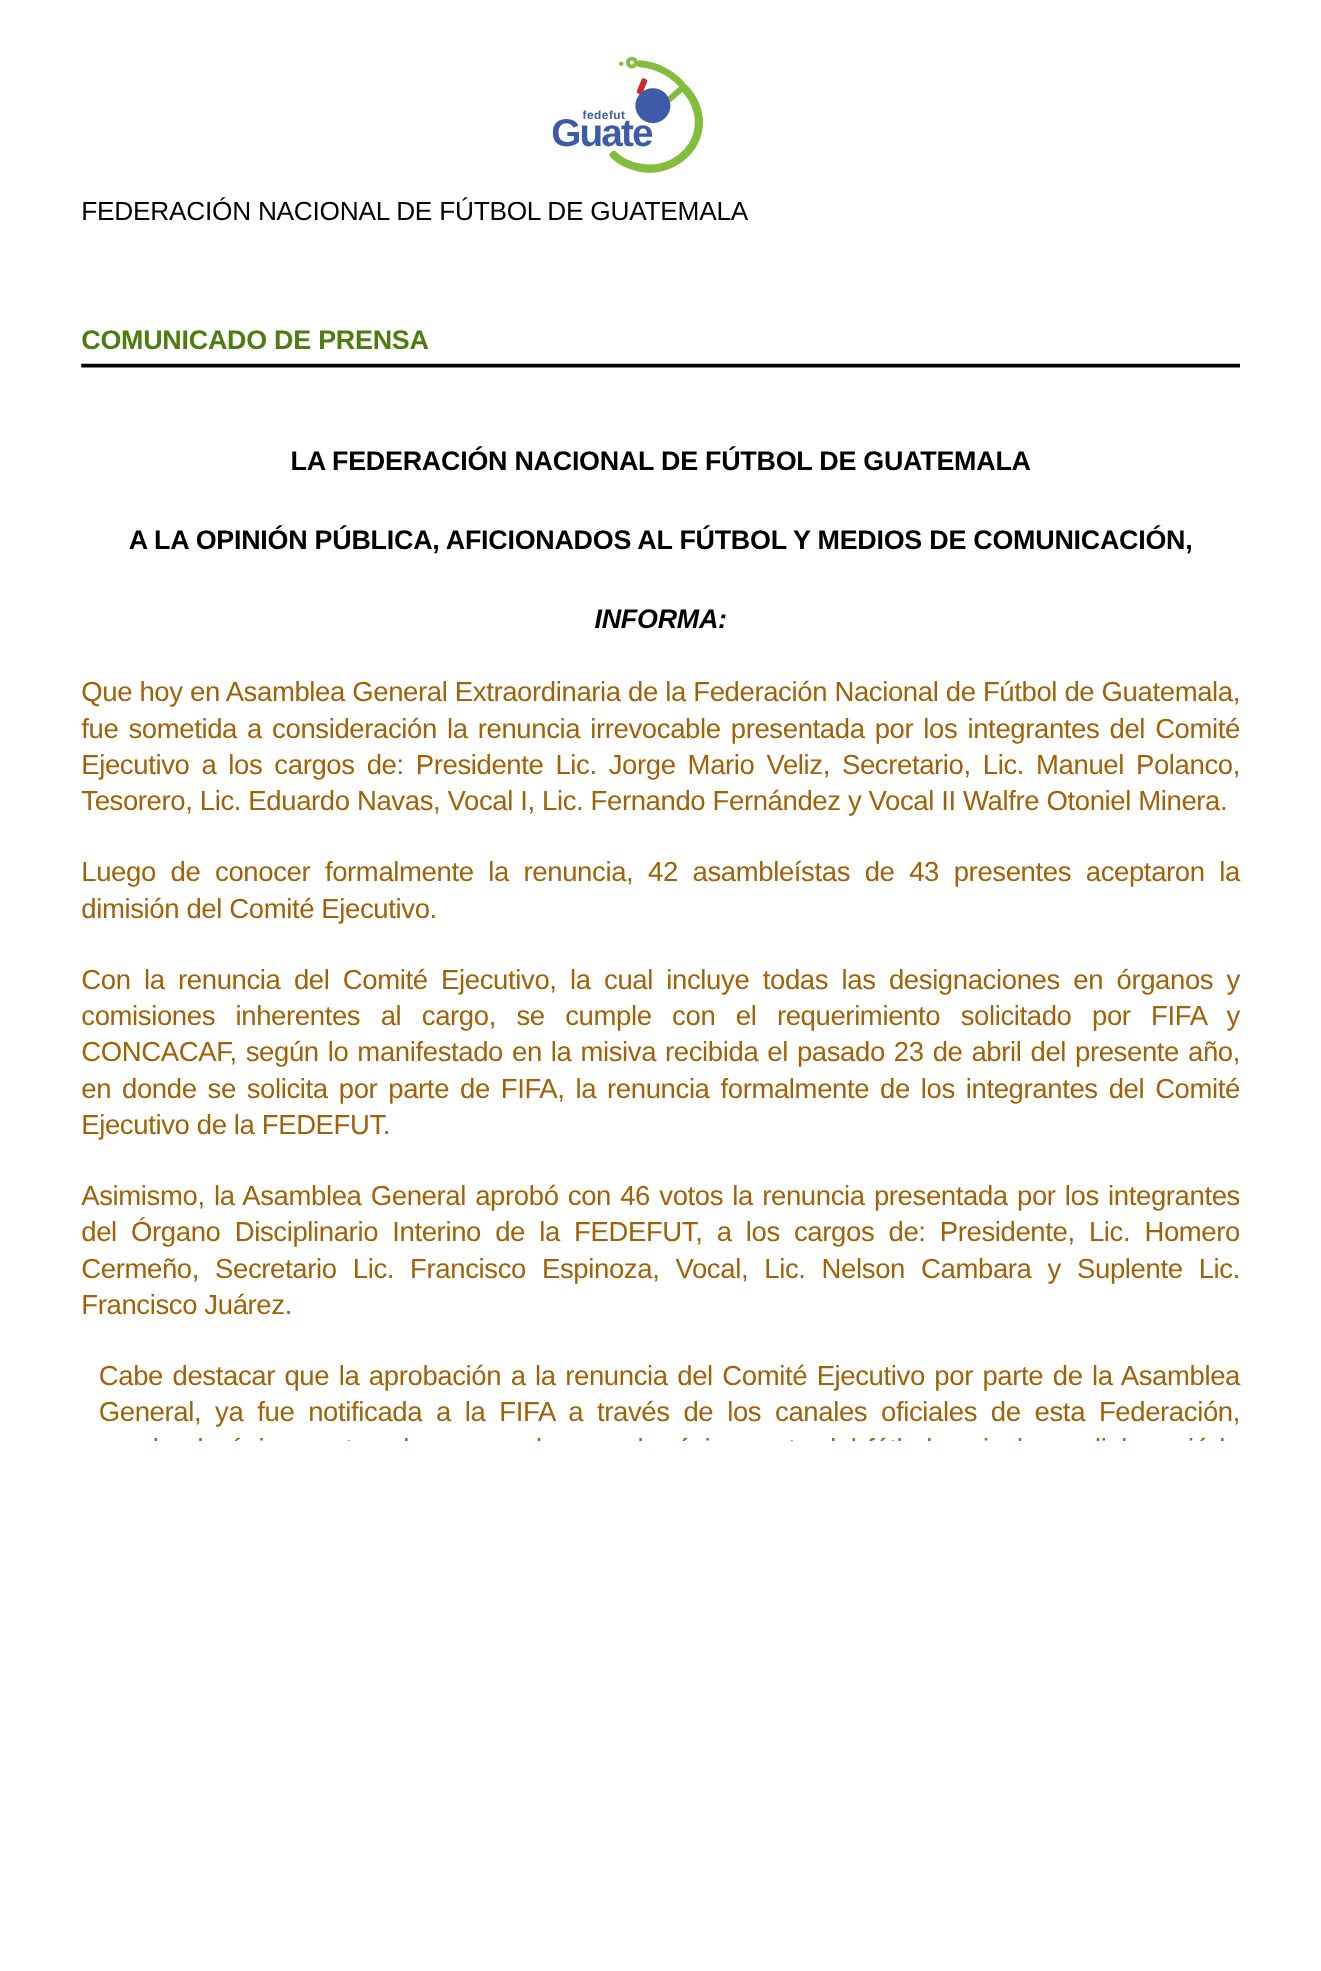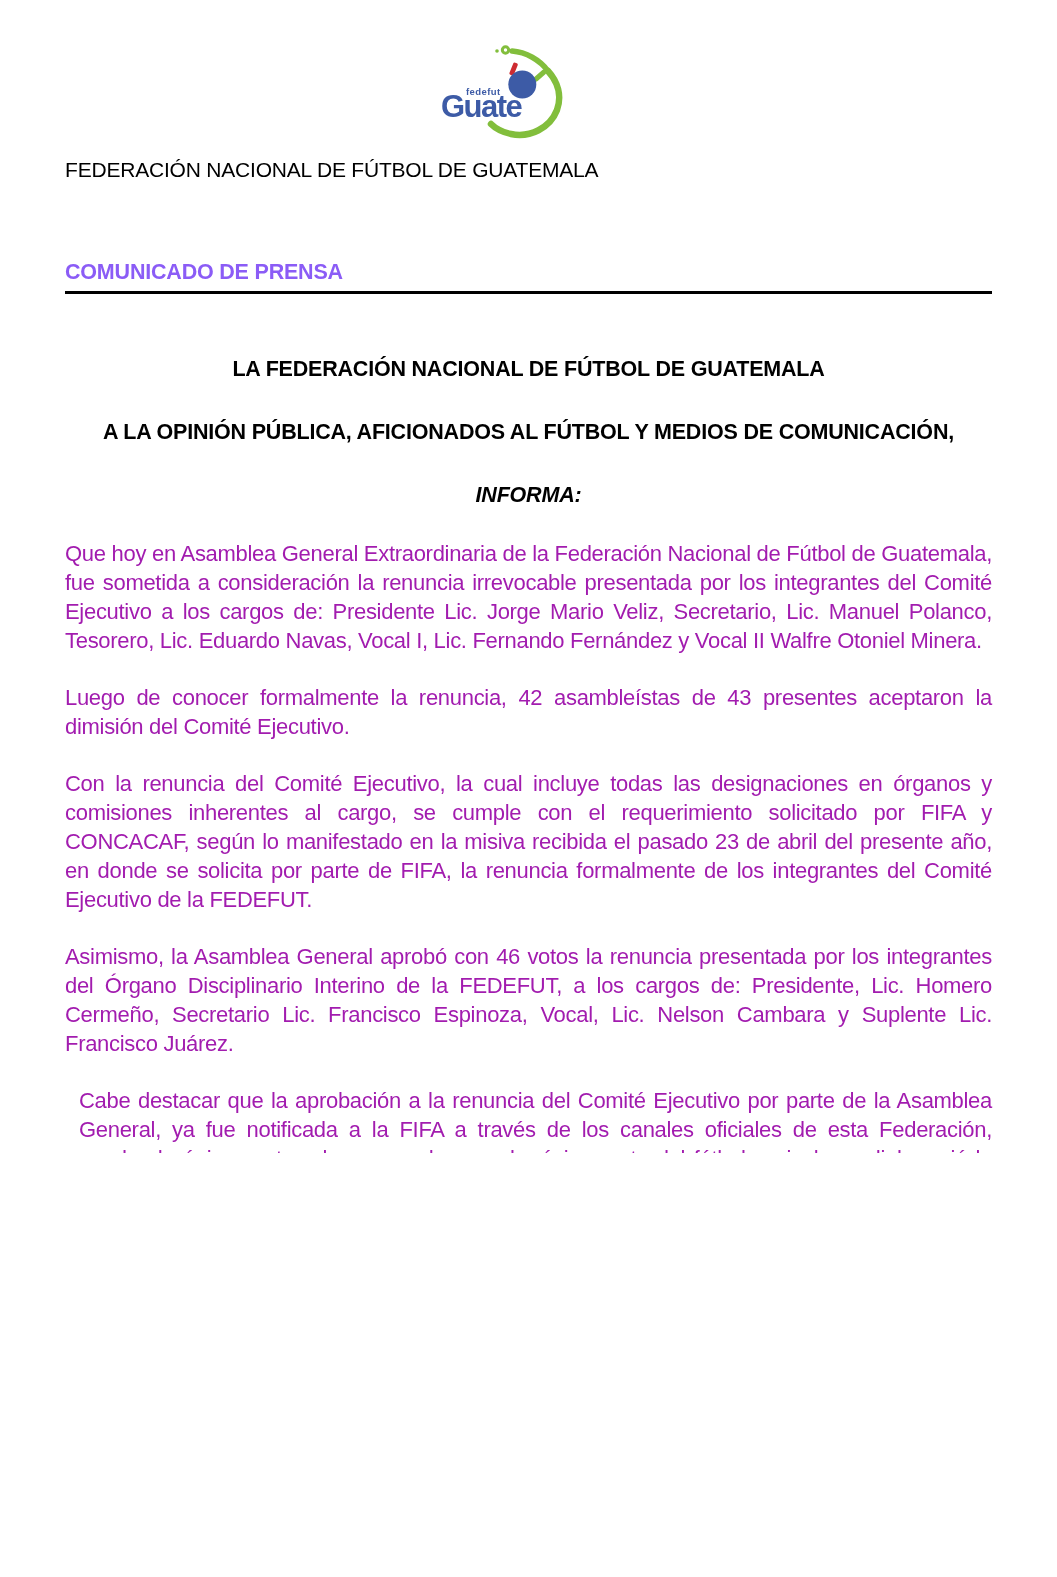--- a/index.html
+++ b/index.html
@@ -33,21 +33,21 @@
     letter-spacing: -0.2px;
     line-height: 26px;
     color: #000000;
   }
   .section-head-block { margin-top: 76px; }
   .section-head {
     font-size: 21.5px;
     font-weight: 700;
     letter-spacing: -0.2px;
     line-height: 26px;
-    color: #8b5cf6;
+    color: #4d7c0f;
   }
   .heading-rule {
     margin-top: 6px;
     height: 3px;
     background: #000000;
     width: 100%;
   }
   .subhead {
     text-align: center;
     font-size: 21.5px;
@@ -60,21 +60,21 @@
   .subhead.s2 { margin-top: 37px; }
   .subhead.s3 { margin-top: 37px; font-style: italic; }
 
   
   .body-copy { margin-top: 31px; }
   .para {
     font-size: 22px;
     line-height: 29px;
     letter-spacing: -0.3px;
     text-align: justify;
-    color: #a21caf;
+    color: #a16207;
     margin-bottom: 28px;
     hyphens: none;
   }
   .para:last-child { margin-bottom: 0; margin-left: 14px; }
 
   
   .footer-org {
     position: absolute;
     top: 1334px; left: 0; right: 0;
     text-align: center;

